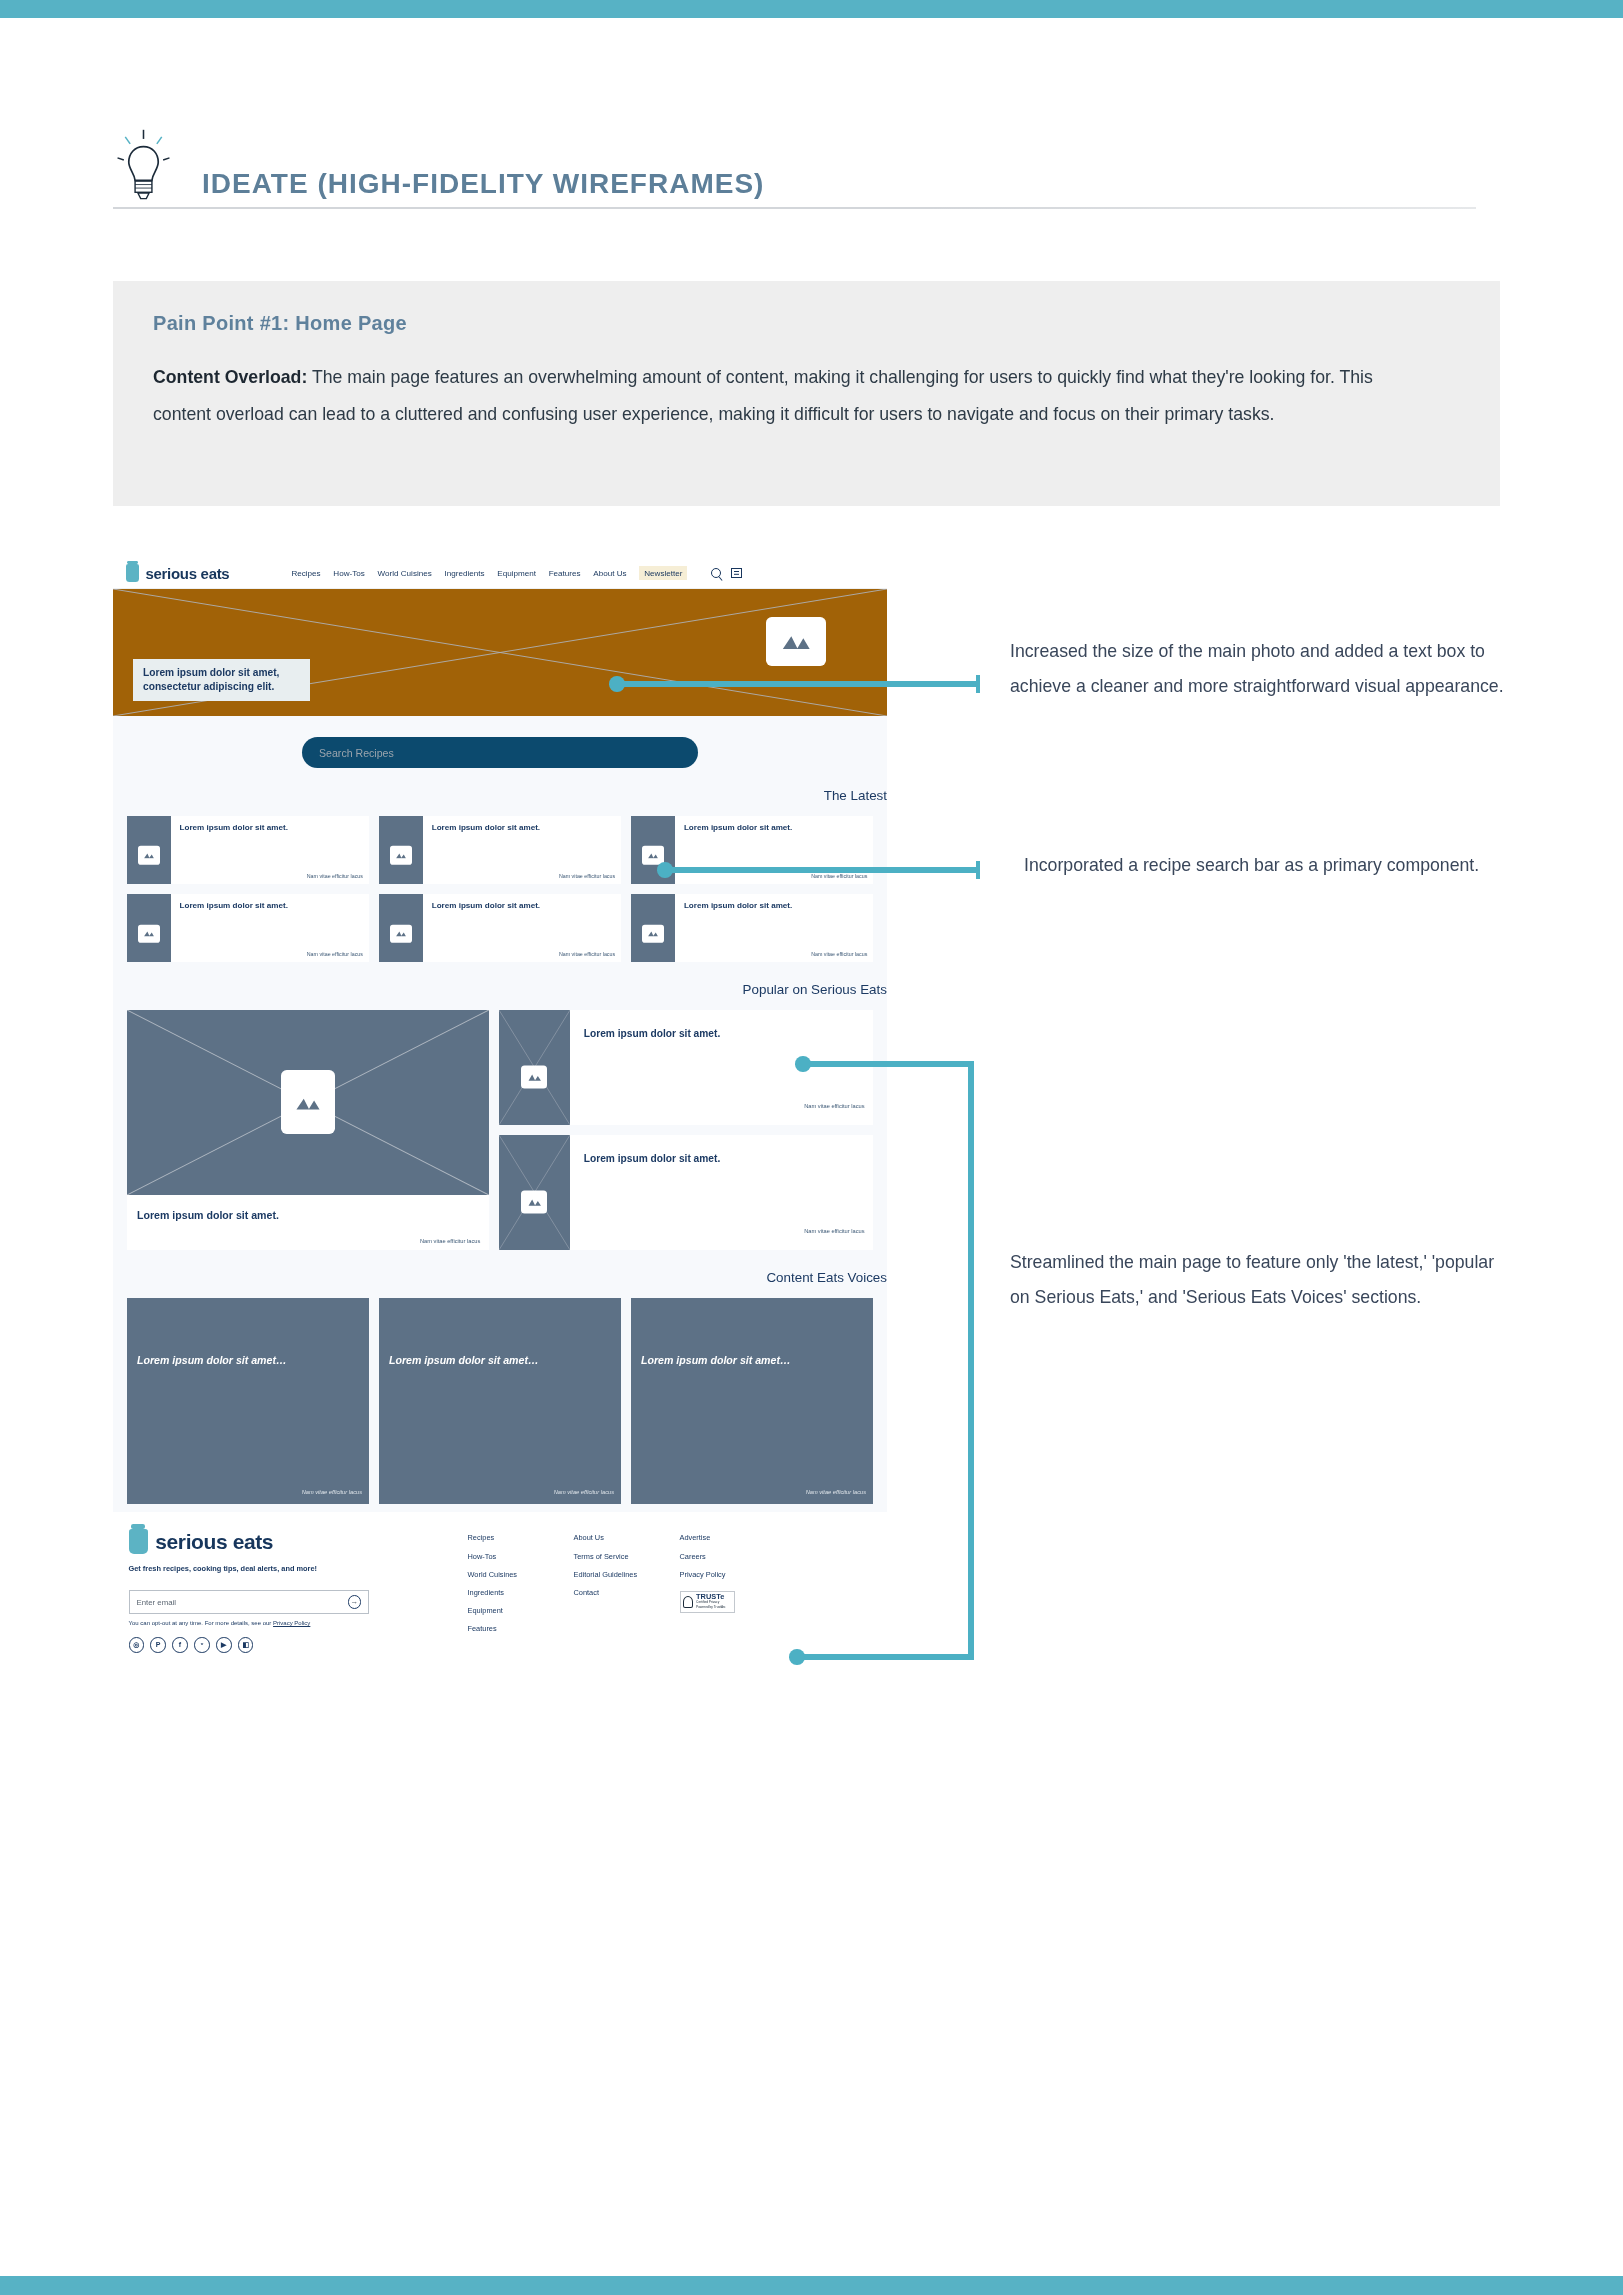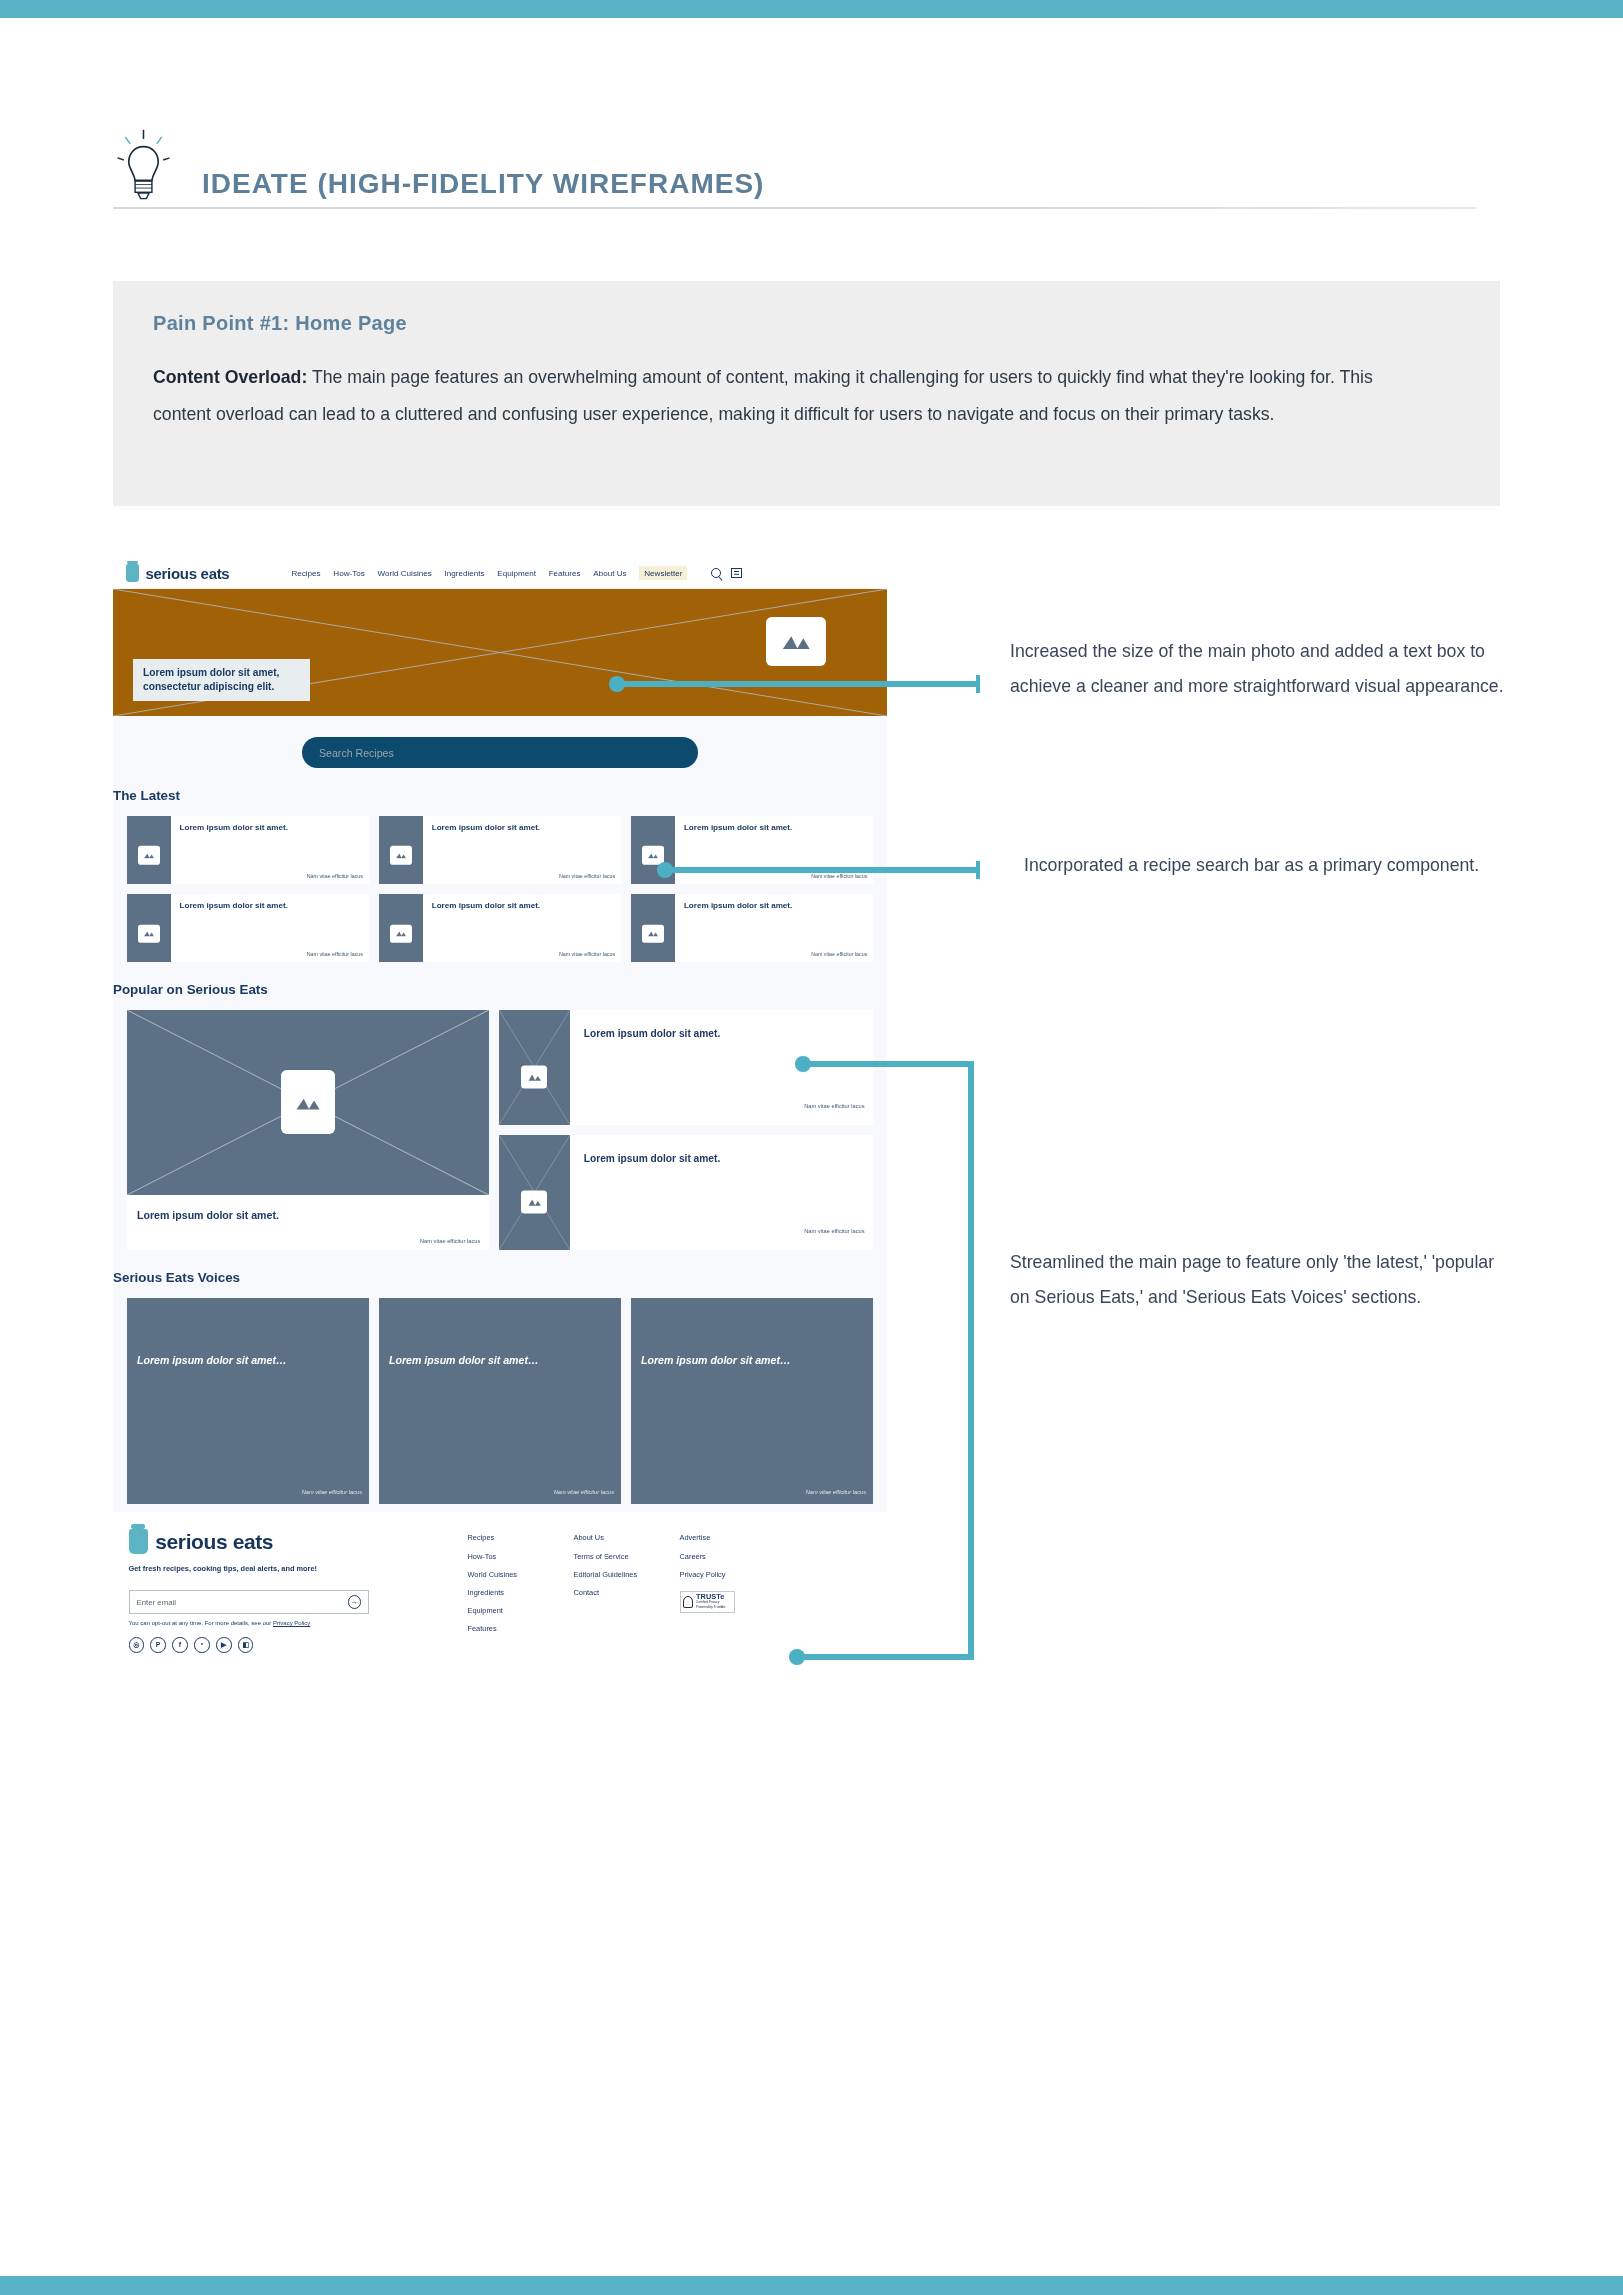--- a/index.html
+++ b/index.html
@@ -90,21 +90,21 @@
 
   .body-area { background: #f7f9fc; padding-bottom: 8.5px; }
   .search-wrap { display:flex; justify-content:center; padding-top: 21px; }
   .searchbar {
     width: 396px; height: 31px; background:#0c4a6e; border-radius: 15.5px;
     display:flex; align-items:center; padding-left: 17px;
   }
   .searchbar span { font-size: 10.6px; color:#9aa4ad; }
 
   .sec-title {
-    text-align:left; font-size: 13.4px; font-weight:bold; color:#1c3a63;
+    text-align:right; font-size: 13.4px; font-weight:normal; color:#1c3a63;
     margin: 20px 0 12.7px;
   }
 
   .latest-grid {
     display:grid; grid-template-columns: repeat(3, 1fr); gap: 10.6px 10.6px;
     padding: 0 14px;
   }
   .lcard { display:flex; background:#fff; height: 68px; }
   .lthumb { width: 44px; background:#5d7186; position:relative; flex:none; }
   .lthumb .mini {
@@ -412,21 +412,21 @@
               </div>
           </div>
           <div class="pbody">
             <div class="t">Lorem ipsum dolor sit amet.</div>
             <div class="c">Nam vitae efficitur lacus</div>
           </div>
         </div>
       </div>
     </div>
 
-    <div class="sec-title">Serious Eats Voices</div>
+    <div class="sec-title">Content Eats Voices</div>
     <div class="voices-grid">
       <div class="vcard">
         <div class="t">Lorem ipsum dolor sit amet…</div>
         <div class="c">Nam vitae efficitur lacus</div>
       </div>
       <div class="vcard">
         <div class="t">Lorem ipsum dolor sit amet…</div>
         <div class="c">Nam vitae efficitur lacus</div>
       </div>
       <div class="vcard">

